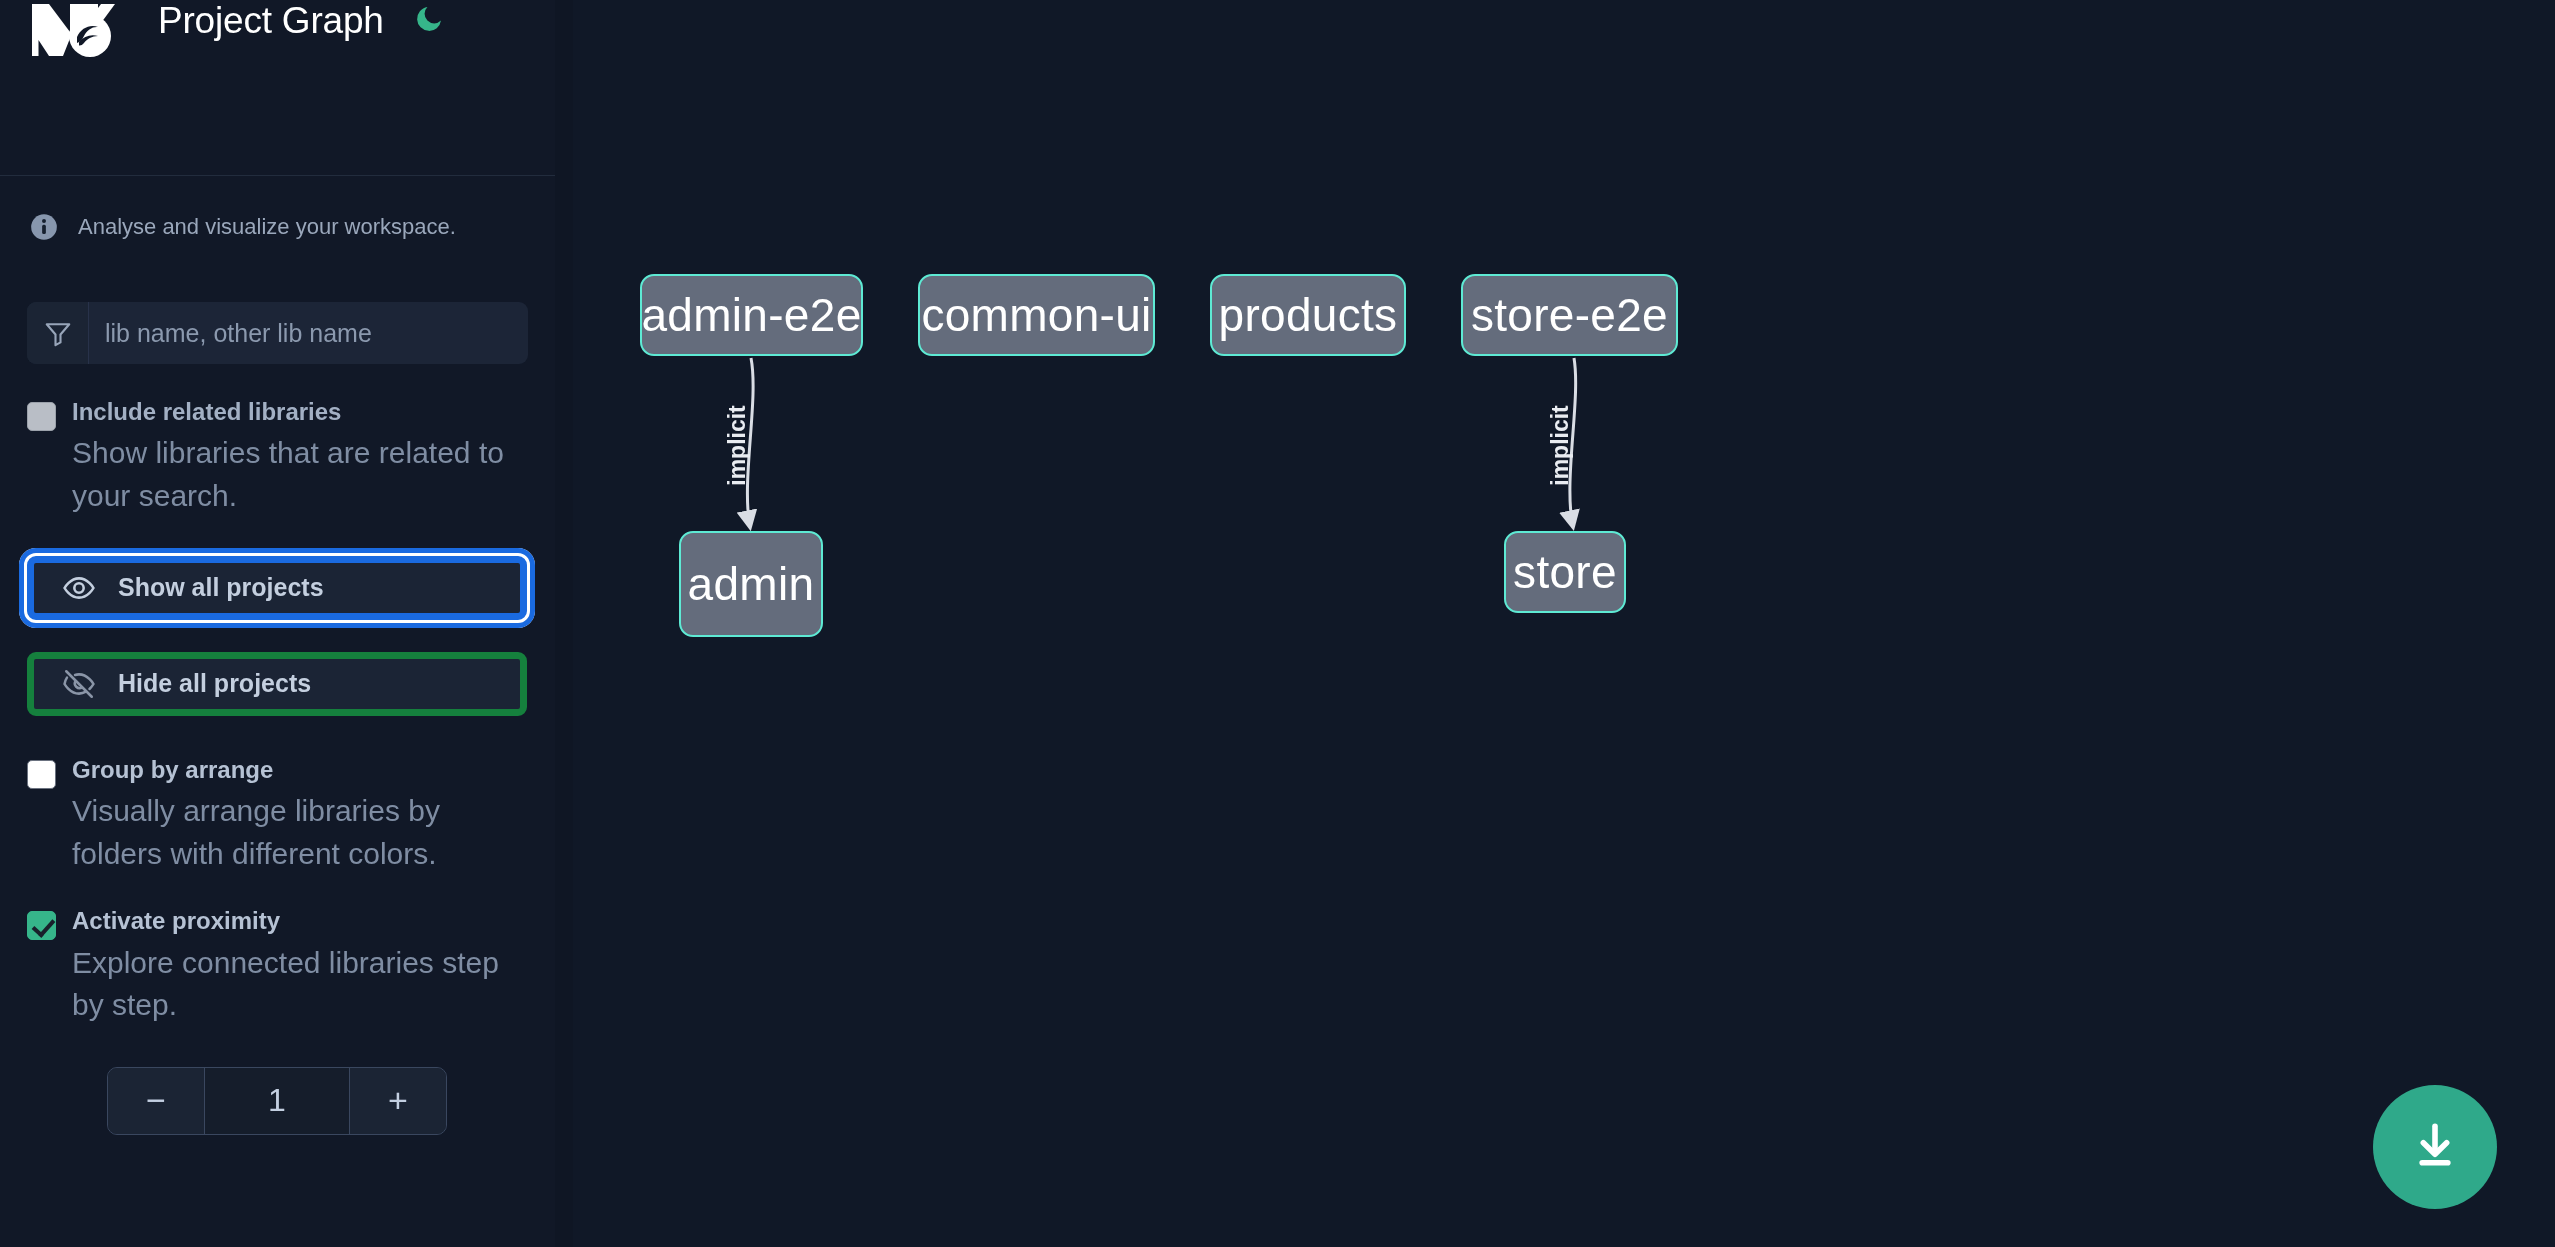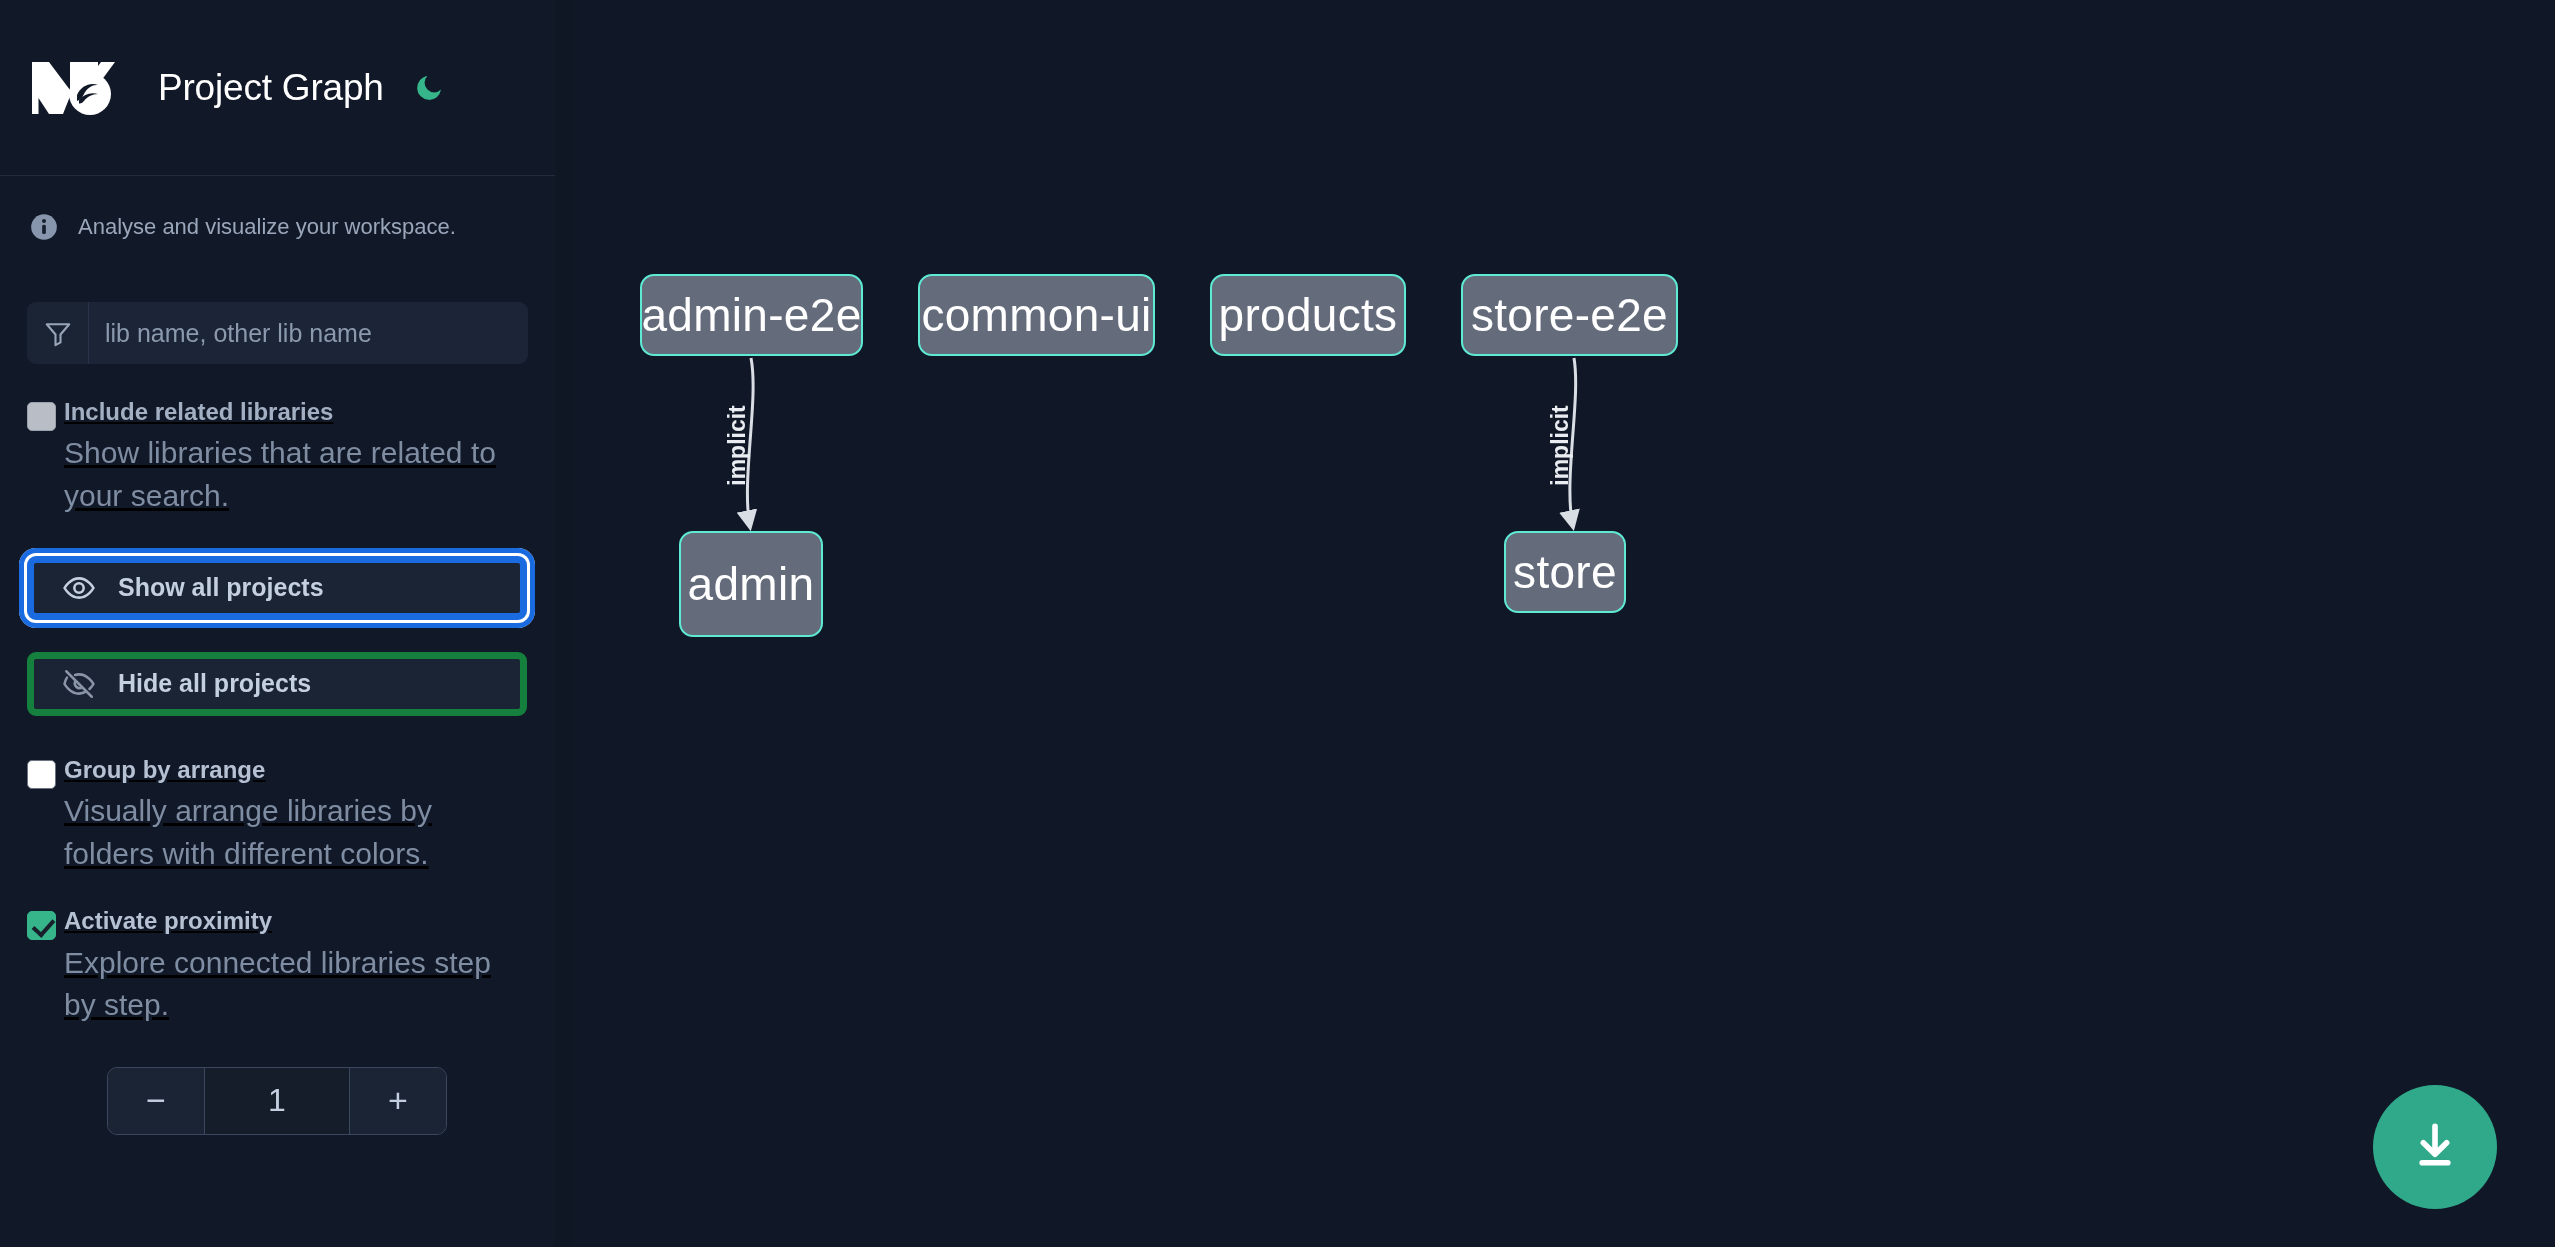--- a/index.html
+++ b/index.html
@@ -14,21 +14,21 @@
   
   #sidebar {
     position: relative;
     width: 555px; height: 1247px;
     background: #111827;
     flex: 0 0 555px;
     overflow: hidden;
   }
   .sb-header {
     height: 176px;
-    display: flex; align-items: center;
+    display: flex; align-items: flex-start;
     padding: 0 30px;
     border-bottom: 1px solid #222c3d;
   }
   .nx-logo { width: 96px; height: 60px; flex: 0 0 96px; }
   .app-title {
     margin-left: 32px;
     color: #ffffff;
     font-size: 37px;
     font-weight: 400;
     letter-spacing: -0.2px;
@@ -95,21 +95,21 @@
   .cb.checked { background: #36b58a; border: 1px solid #36b58a; }
   .cb.checked::after {
     content: "";
     position: absolute;
     left: 9px; top: 3px;
     width: 9px; height: 17px;
     border: solid #19202b;
     border-width: 0 4px 4px 0;
     transform: rotate(42deg);
   }
-  .check-texts { margin-left: 8px; text-decoration: underline; }
+  .check-texts { margin-left: 16px; }
   .check-label {
     color: #b6c2d4; font-size: 24px; font-weight: bold;
     line-height: 1.35;
   }
   .check-label.dim { color: #a3b0c4; }
   .check-desc {
     color: #7f8da3; font-size: 30px; line-height: 1.42;
     margin-top: 4px; max-width: 440px;
   }
 

